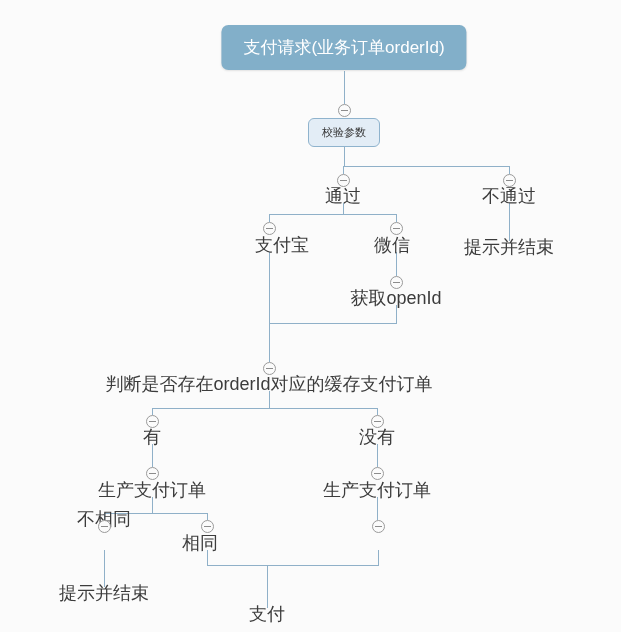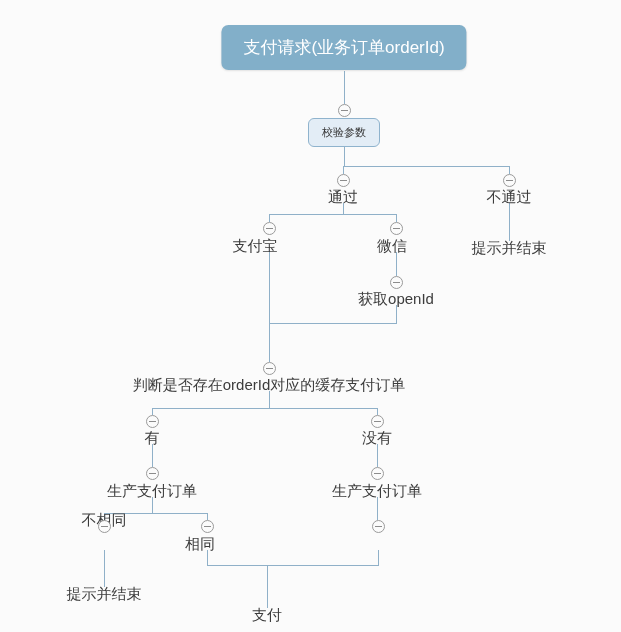--- a/index.html
+++ b/index.html
@@ -20,21 +20,21 @@
     left: 0;
     top: 0;
     width: 621px;
     height: 632px;
     pointer-events: none;
   }
   .node {
     position: absolute;
     transform: translateX(-50%);
     white-space: nowrap;
-    font-size: 15px;
+    font-size: 18px;
     line-height: 17px;
     color: #3c3c3c;
     text-align: center;
   }
   .node.root {
     background: #82afc9;
     color: #ffffff;
     font-size: 17px;
     line-height: 45px;
     height: 45px;
@@ -95,21 +95,21 @@
       <path d="M377,497 L377,520" fill="none" stroke="#8fb0c8" stroke-width="1" shape-rendering="crispEdges"></path>
       <path d="M104,550 L104,587" fill="none" stroke="#8fb0c8" stroke-width="1" shape-rendering="crispEdges"></path>
       <path d="M207,550 L207,565 L267,565 L267,608" fill="none" stroke="#8fb0c8" stroke-width="1" shape-rendering="crispEdges"></path>
       <path d="M378,550 L378,565 L267,565" fill="none" stroke="#8fb0c8" stroke-width="1" shape-rendering="crispEdges"></path>
     </svg>
 <div class="node root" style="left: 344px; top: 25px;">支付请求(业务订单orderId)</div>
     <div class="node boxed" style="left: 344px; top: 118px;">校验参数</div>
     <div class="node" style="left: 343px; top: 188px;">通过</div>
     <div class="node" style="left: 509px; top: 188px;">不通过</div>
     <div class="node" style="left: 509px; top: 239px;">提示并结束</div>
-    <div class="node" style="left: 255px; top: 237px;">支付宝</div>
+    <div class="node" style="left: 282px; top: 237px;">支付宝</div>
     <div class="node" style="left: 392px; top: 237px;">微信</div>
     <div class="node" style="left: 396px; top: 290px;">获取openId</div>
     <div class="node" style="left: 269px; top: 376px;">判断是否存在orderId对应的缓存支付订单</div>
     <div class="node" style="left: 152px; top: 429px;">有</div>
     <div class="node" style="left: 377px; top: 429px;">没有</div>
     <div class="node" style="left: 152px; top: 482px;">生产支付订单</div>
     <div class="node" style="left: 377px; top: 482px;">生产支付订单</div>
     <div class="node" style="left: 104px; top: 511px;">不相同</div>
     <div class="node" style="left: 200px; top: 535px;">相同</div>
     <div class="node" style="left: 104px; top: 585px;">提示并结束</div>

